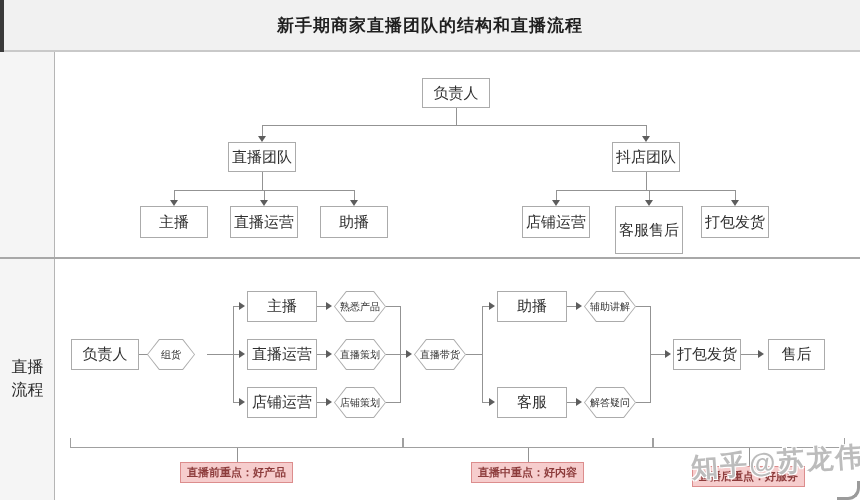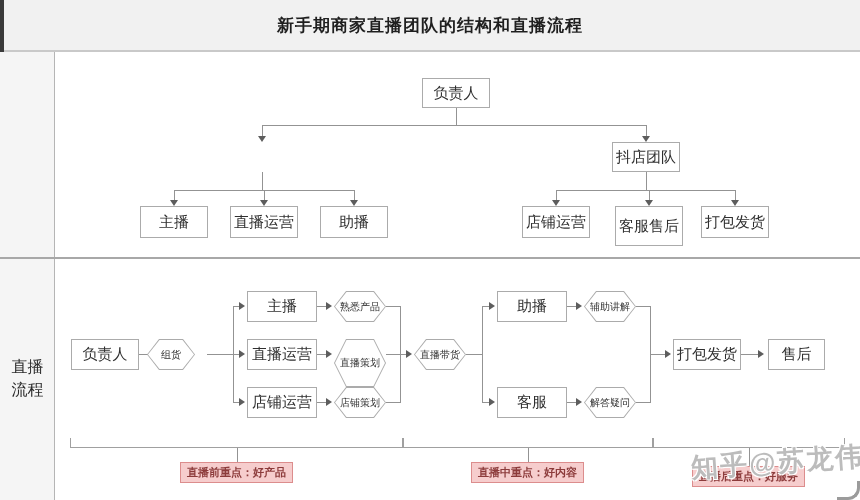--- a/index.html
+++ b/index.html
@@ -66,20 +66,21 @@
 
   <div class="box" style="left:422px;top:78px;width:68px;height:30px;">负责人</div>
 
   <div class="vline" style="left:456px;top:108px;height:17px;"></div>
   <div class="hline" style="left:262px;top:125px;width:385px;"></div>
   <div class="vline" style="left:262px;top:125px;height:12px;"></div>
   <div class="arr-d" style="left:258px;top:136px;"></div>
   <div class="vline" style="left:646px;top:125px;height:12px;"></div>
   <div class="arr-d" style="left:642px;top:136px;"></div>
 
+  <div class="box" style="left:228px;top:142px;width:68px;height:30px;">直播团队</div>
   <div class="box" style="left:612px;top:142px;width:68px;height:30px;">抖店团队</div>
 
   <div class="vline" style="left:262px;top:172px;height:18px;"></div>
   <div class="hline" style="left:174px;top:190px;width:180px;"></div>
   <div class="vline" style="left:174px;top:190px;height:10px;"></div>
   <div class="arr-d" style="left:170px;top:200px;"></div>
   <div class="vline" style="left:264px;top:190px;height:10px;"></div>
   <div class="arr-d" style="left:260px;top:200px;"></div>
   <div class="vline" style="left:354px;top:190px;height:10px;"></div>
   <div class="arr-d" style="left:350px;top:200px;"></div>
@@ -91,21 +92,21 @@
   <div class="vline" style="left:646px;top:172px;height:18px;"></div>
   <div class="hline" style="left:556px;top:190px;width:179px;"></div>
   <div class="vline" style="left:556px;top:190px;height:10px;"></div>
   <div class="arr-d" style="left:552px;top:200px;"></div>
   <div class="vline" style="left:649px;top:190px;height:10px;"></div>
   <div class="arr-d" style="left:645px;top:200px;"></div>
   <div class="vline" style="left:735px;top:190px;height:10px;"></div>
   <div class="arr-d" style="left:731px;top:200px;"></div>
 
   <div class="box" style="left:522px;top:206px;width:68px;height:32px;">店铺运营</div>
-  <div class="box" style="left:615px;top:206px;width:68px;height:40px;">客服售后</div>
+  <div class="box" style="left:615px;top:206px;width:68px;height:48px;">客服售后</div>
   <div class="box" style="left:701px;top:206px;width:68px;height:32px;">打包发货</div>
 
   <div class="box" style="left:71px;top:339px;width:68px;height:31px;">负责人</div>
   <div class="hline" style="left:139px;top:354px;width:12px;"></div>
   <div class="arr-r" style="left:151px;top:350px;"></div>
 
   <div class="hex" style="left:147px;top:339px;width:48px;height:31px;">
     <div class="hex-border"></div>
       <div class="hex-fill"></div>
     <div class="hex-label">组货</div>
@@ -129,21 +130,21 @@
   <div class="hline" style="left:317px;top:354px;width:9px;"></div>
   <div class="arr-r" style="left:326px;top:350px;"></div>
   <div class="hline" style="left:317px;top:402px;width:9px;"></div>
   <div class="arr-r" style="left:326px;top:398px;"></div>
 
   <div class="hex" style="left:334px;top:291px;width:52px;height:31px;">
     <div class="hex-border"></div>
       <div class="hex-fill"></div>
     <div class="hex-label">熟悉产品</div>
   </div>
-  <div class="hex" style="left:334px;top:339px;width:52px;height:48px;">
+  <div class="hex" style="left:334px;top:339px;width:52px;height:31px;">
     <div class="hex-border"></div>
       <div class="hex-fill"></div>
     <div class="hex-label">直播策划</div>
   </div>
   <div class="hex" style="left:334px;top:387px;width:52px;height:31px;">
     <div class="hex-border"></div>
       <div class="hex-fill"></div>
     <div class="hex-label">店铺策划</div>
   </div>
 

